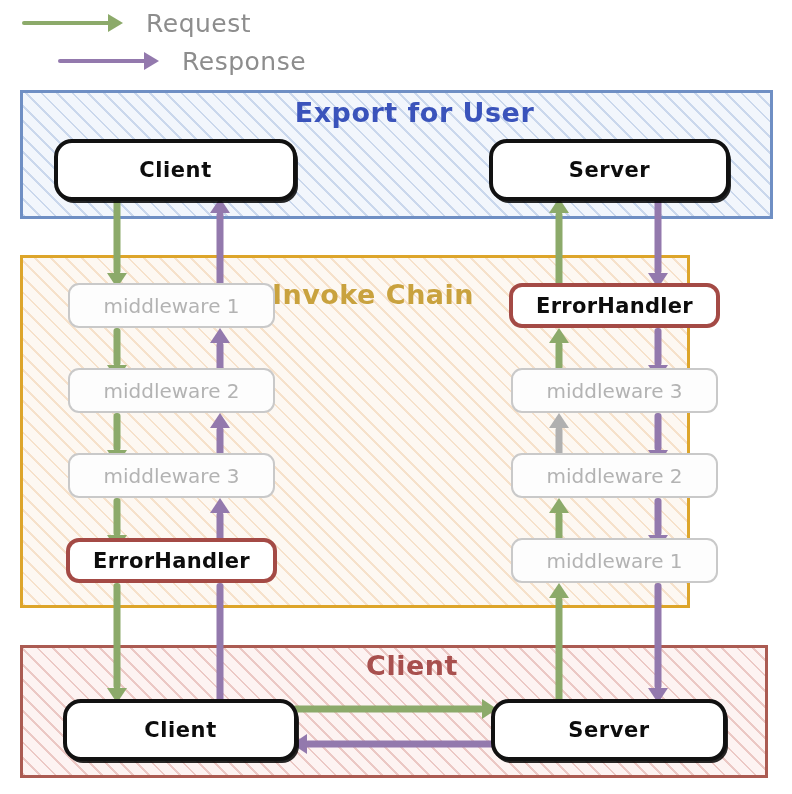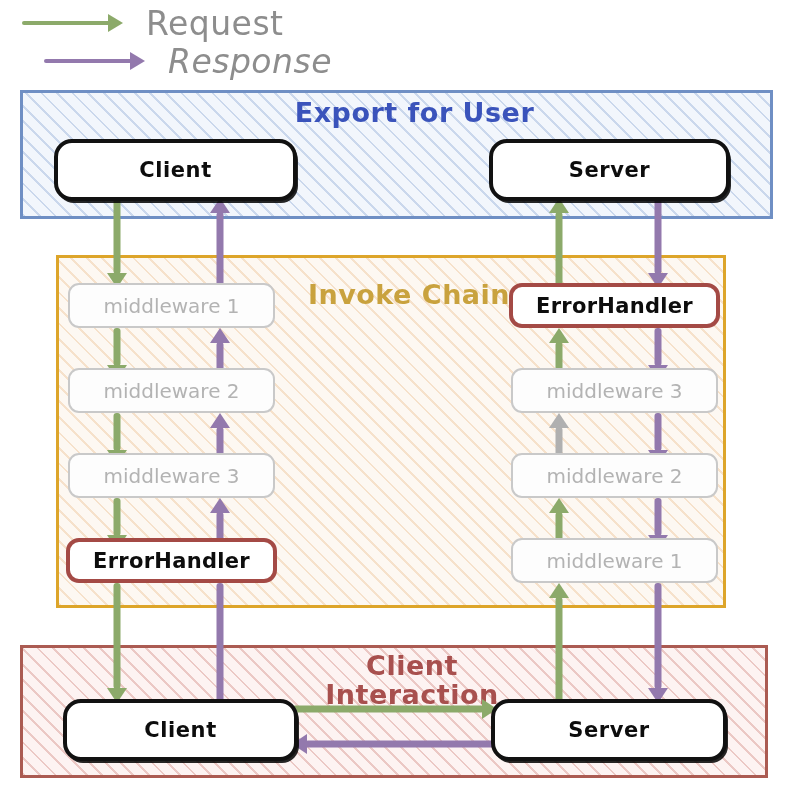--- a/index.html
+++ b/index.html
@@ -5,49 +5,49 @@
   html,body{margin:0;padding:0;background:#ffffff;}
   body{width:792px;height:794px;position:relative;overflow:hidden;
        font-family:"DejaVu Sans","Liberation Sans",sans-serif;}
 
   .stage{position:absolute;inset:0;}
 
   
   .legend{position:absolute;left:22px;top:4px;width:300px;height:80px;}
   .legend-row{position:absolute;height:34px;display:flex;align-items:center;}
   .legend-row.r1{top:2px;left:0;}
-  .legend-row.r2{top:40px;left:22px;font-style:italic;}
+  .legend-row.r2{top:40px;left:36px;}
   .legend-line{position:relative;display:block;height:4px;width:88px;border-radius:2px;}
   .legend-line.green{background:#8caa6a;}
   .legend-line.purple{background:#9379ad;}
   .legend-line::after{content:"";position:absolute;right:-13px;top:-7px;
       width:0;height:0;border-left:15px solid currentColor;
       border-top:9px solid transparent;border-bottom:9px solid transparent;}
   .legend-line.green{color:#8caa6a;}
   .legend-line.purple{color:#9379ad;}
-  .legend-label{margin-left:36px;font-size:33px;color:#8d8d8d;
+  .legend-label{margin-left:36px;font-size:25px;color:#8d8d8d;
       font-family:"DejaVu Sans","Liberation Sans",sans-serif;letter-spacing:.5px;}
 
   
   .panel{position:absolute;box-sizing:border-box;}
   .panel-title{position:absolute;left:0;right:0;text-align:center;
       font-weight:bold;letter-spacing:.5px;line-height:1.08;padding-left:36px;}
 
   #panel-export{left:20px;top:90px;width:753px;height:129px;
       border:3px solid #6f8fc4;
       background-color:#f2f6fc;
       background-image:repeating-linear-gradient(45deg,
           rgba(110,145,200,.30) 0 2px, rgba(255,255,255,0) 2px 11px);}
   #panel-export .panel-title{top:5px;font-size:27px;color:#3a53bb;}
 
   #panel-invoke{left:20px;top:255px;width:670px;height:353px;
       border:3px solid #dda52a;
       background-color:#fdf8f2;
       background-image:repeating-linear-gradient(45deg,
-          rgba(226,160,90,.26) 0 2px, rgba(255,255,255,0) 2px 11px);margin-left:36px;}
+          rgba(226,160,90,.26) 0 2px, rgba(255,255,255,0) 2px 11px);}
   #panel-invoke .panel-title{top:22px;font-size:27px;color:#c9a23e;}
 
   #panel-remote{left:20px;top:645px;width:748px;height:133px;
       border:3px solid #ab5b52;
       background-color:#fdf3f2;
       background-image:repeating-linear-gradient(45deg,
           rgba(190,90,80,.28) 0 2px, rgba(255,255,255,0) 2px 11px);}
   #panel-remote .panel-title{top:3px;font-size:27px;color:#a8504e;}
 
   
@@ -116,21 +116,20 @@
     <div class="panel-title">Export for User</div>
   </div>
 
   <div class="panel" id="panel-invoke">
     <div class="panel-title">Invoke Chain</div>
   </div>
 
   <div class="panel" id="panel-remote">
     <div class="panel-title">
       <div>Client</div>
-      <div>Interaction</div>
     </div>
   </div>
 
   <div class="arrow v down green" style="left:103px;top:198px;width:28px;height:90px;">
     <div class="shaft" style="top:0;height:76px;"></div>
       <div class="head"></div>
     </div>
 
   <div class="arrow v up purple" style="left:206px;top:198px;width:28px;height:90px;">
     <div class="shaft" style="bottom:0;height:76px;"></div>

